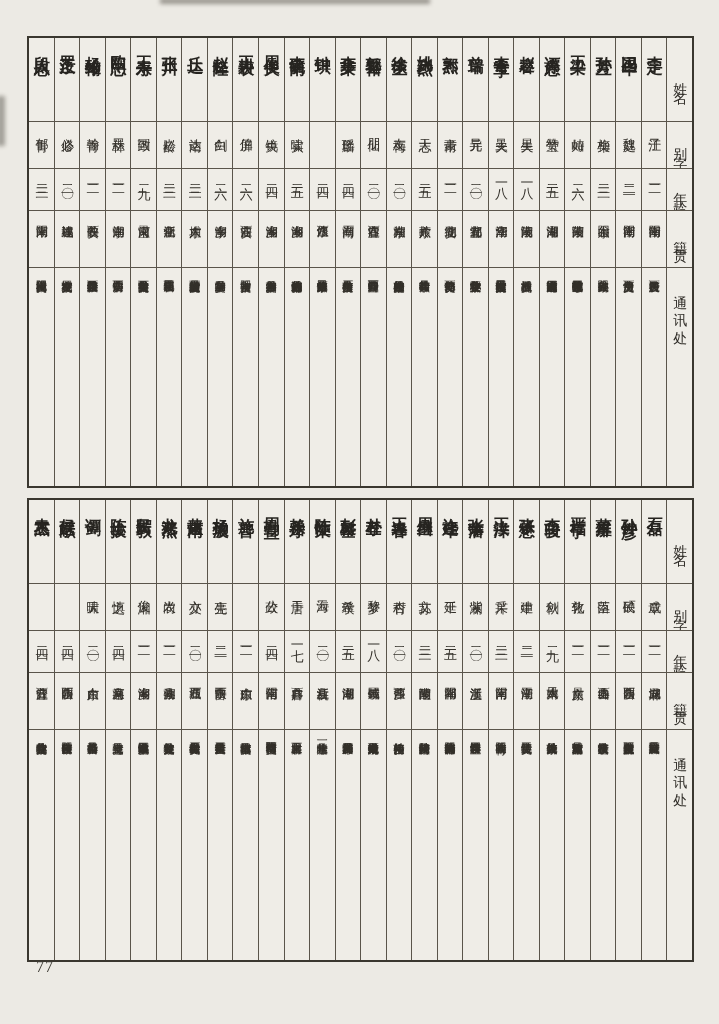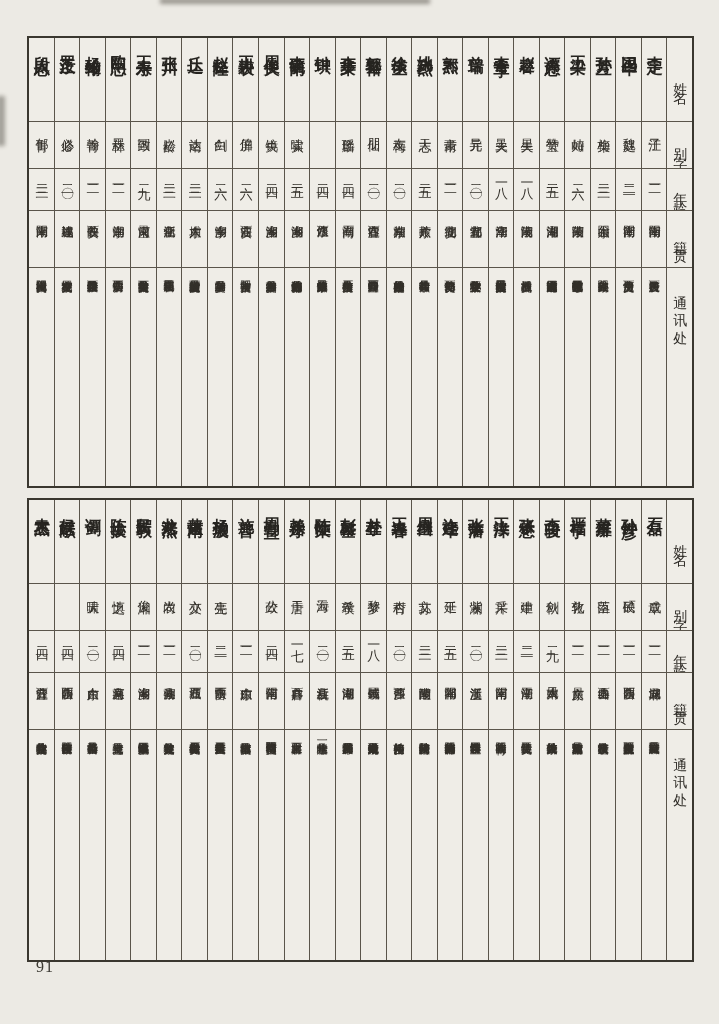--- a/index.html
+++ b/index.html
@@ -950,14 +950,14 @@
         </div>
         <div class="cell c-native">
           <span class="vtext t-native">江西分宜</span>
         </div>
         <div class="cell c-addr">
           <span class="vtext t-addr">分宜县华农馆转交小北门</span>
         </div>
       </div>
     </div>
 
-  <div class="page-number">91</div>
+  <div class="page-number">77</div>
 </div>
 
 </body></html>

